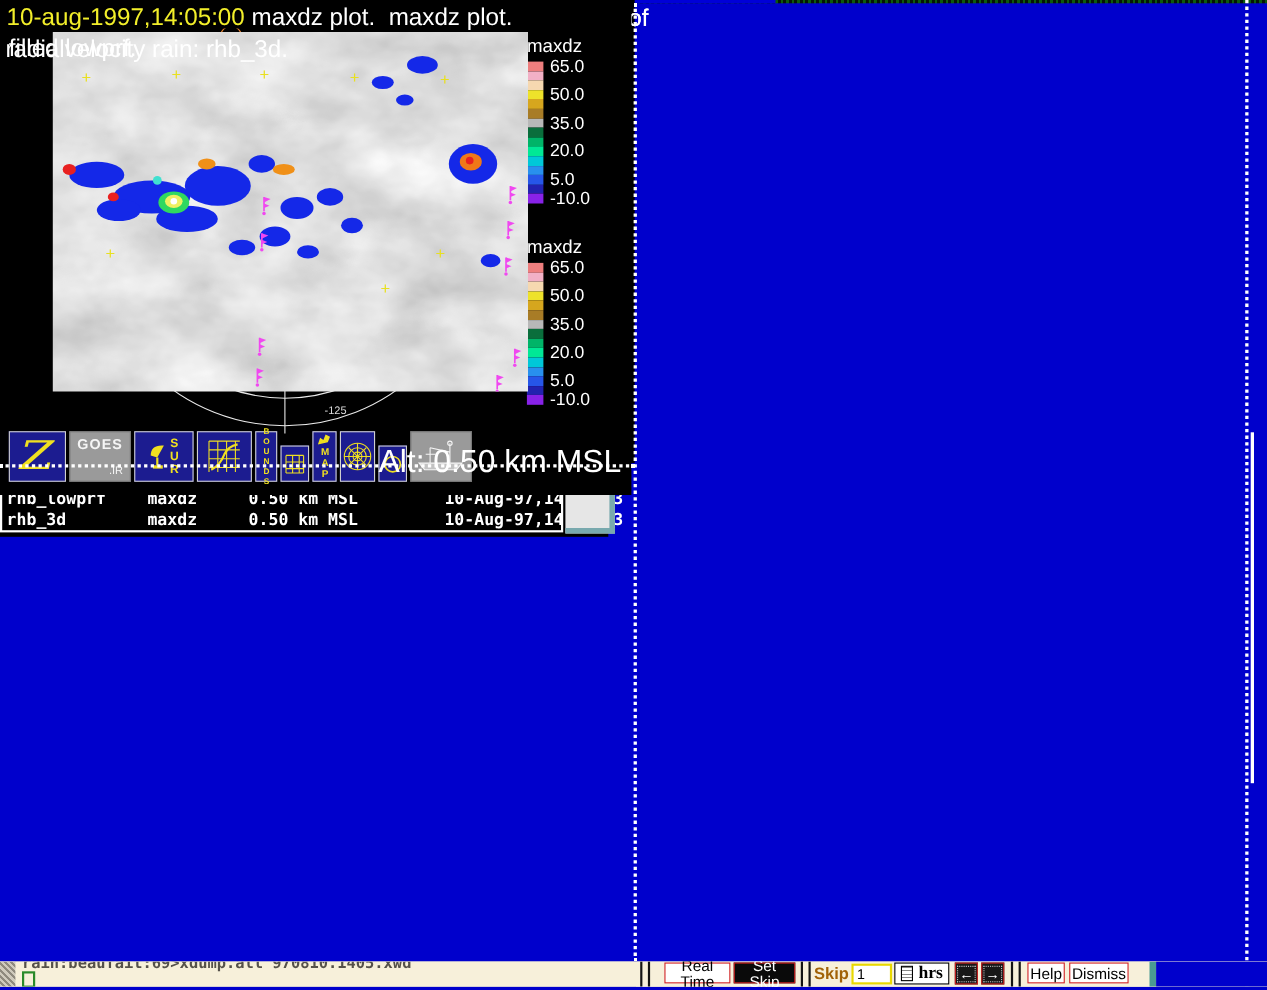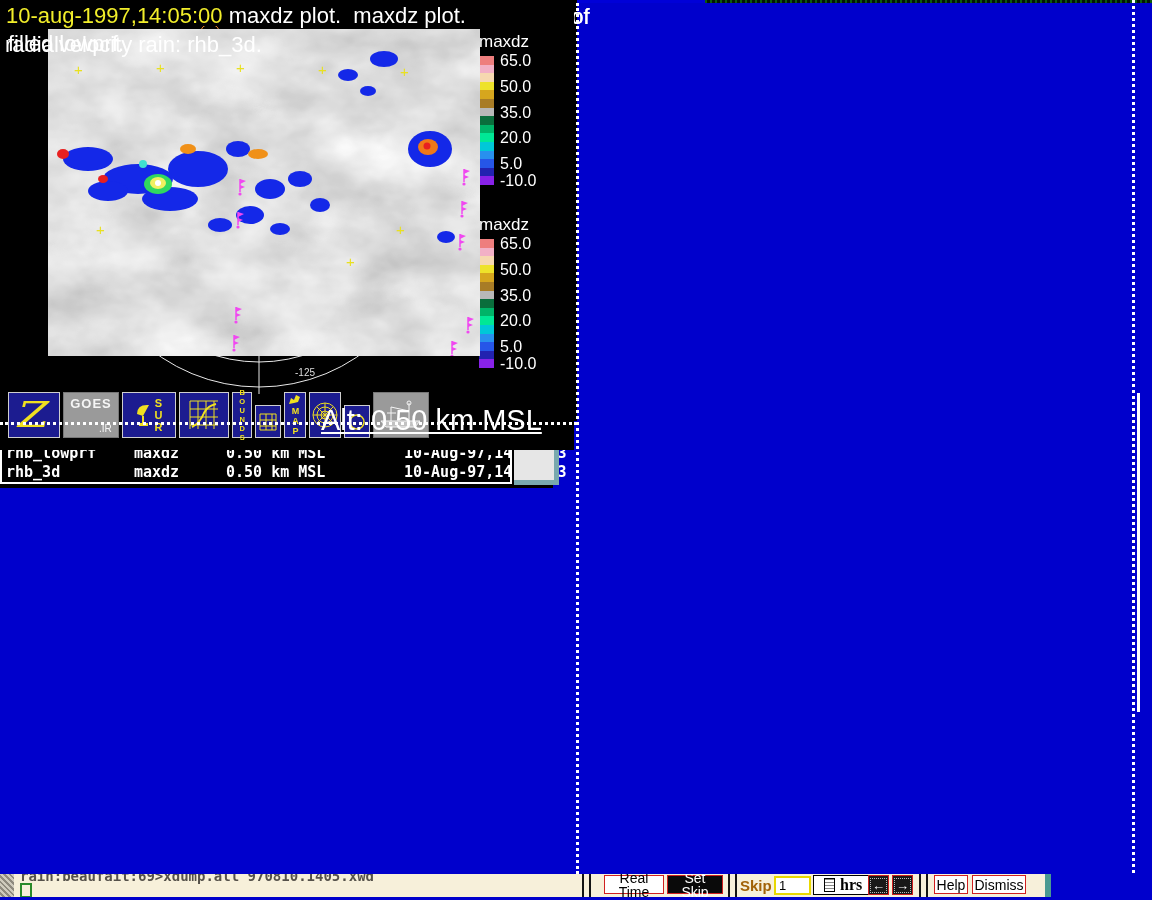--- a/index.html
+++ b/index.html
@@ -91,21 +91,21 @@
   #tbar-right{position:absolute;left:578px;top:0;width:574px;height:30px;background:#f7f0da;}
   .vsep{position:absolute;top:0;width:2px;height:23px;background:#141414;}
   .tb-btn{position:absolute;top:1px;height:19px;background:#fff;border:1px solid #d02020;color:#000;
           font-size:14px;display:flex;align-items:center;justify-content:center;padding:0 4px;
           box-sizing:border-box;line-height:1;}
   .tb-btn.dark{background:#0a0a0a;color:#fff;}
   #skip-label{position:absolute;top:3px;font-weight:bold;font-size:15px;color:#a16207;}
   #skip-input{position:absolute;top:2px;width:27px;height:15px;border:2px solid #e8d800;background:#fff;
               font-size:13px;padding:0 3px;font-family:"Liberation Sans",sans-serif;}
   #hrs-btn{position:absolute;top:1px;height:20px;background:#fff;border:1px solid #000;color:#000;
-           display:flex;align-items:center;padding:0 10px;box-sizing:border-box;}
+           display:flex;align-items:center;padding:0 5px;box-sizing:border-box;}
   #hrs-btn .mini-ic{width:9px;height:12px;border:1px solid #000;margin-right:5px;
            background:repeating-linear-gradient(0deg,#fff 0 2px,#888 2px 3px);}
   #hrs-btn .hrs-t{font-family:"Liberation Serif",serif;font-weight:bold;font-size:16px;}
   .arrow-btn{position:absolute;top:1px;width:21px;height:20px;background:#181818;border:1px solid #d02020;
              color:#fff;display:flex;align-items:center;justify-content:center;font-size:13px;
              box-sizing:border-box;}
   .arrow-btn span{border:1px dotted #bbb;line-height:1;padding:0 1px;}
   #teal-strip{position:absolute;left:467px;top:0;width:6px;height:23px;background:#4a9a92;}
   #tbar-blue{position:absolute;left:473px;top:0;width:101px;height:23px;background:#0000cc;}
 
@@ -1090,21 +1090,21 @@
         <svg width="46" height="32" viewBox="0 0 46 32" stroke="#f5f5f5" fill="none">
             <path d="M3,22 H42 L37,28 H8 Z" fill="#f5f5f5" fill-opacity="0.45"></path>
             <line x1="13" y1="22" x2="13" y2="8"></line>
             <line x1="31" y1="22" x2="31" y2="4"></line>
             <circle cx="31" cy="4" r="2"></circle>
             <line x1="9" y1="14" x2="18" y2="14"></line>
             <line x1="13" y1="8" x2="31" y2="12"></line>
           </svg>
       </div>
     </div>
-    <div class="alt-label" style="left:321px;top:404px;text-decoration:underline;">Alt: 0.50 km MSL</div>
+    <div class="alt-label" style="left:344px;top:404px;">Alt: 0.50 km MSL</div>
   </div>
 
   <div class="dotline-v" style="left:576px;top:3px;height:871px;"></div>
   <div class="dotline-v" style="left:1132px;top:0;height:897px;"></div>
   <div class="dotline" style="left:0;top:422px;width:577px;"></div>
   <div id="white-line"></div>
 
   <div id="taskbar">
     <div id="term">
       <div id="term-scroll"></div>

